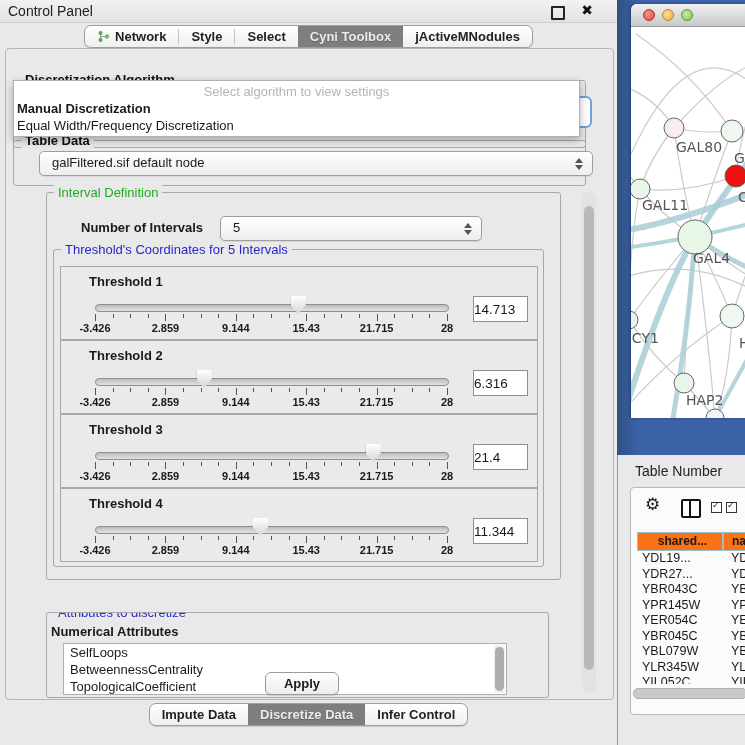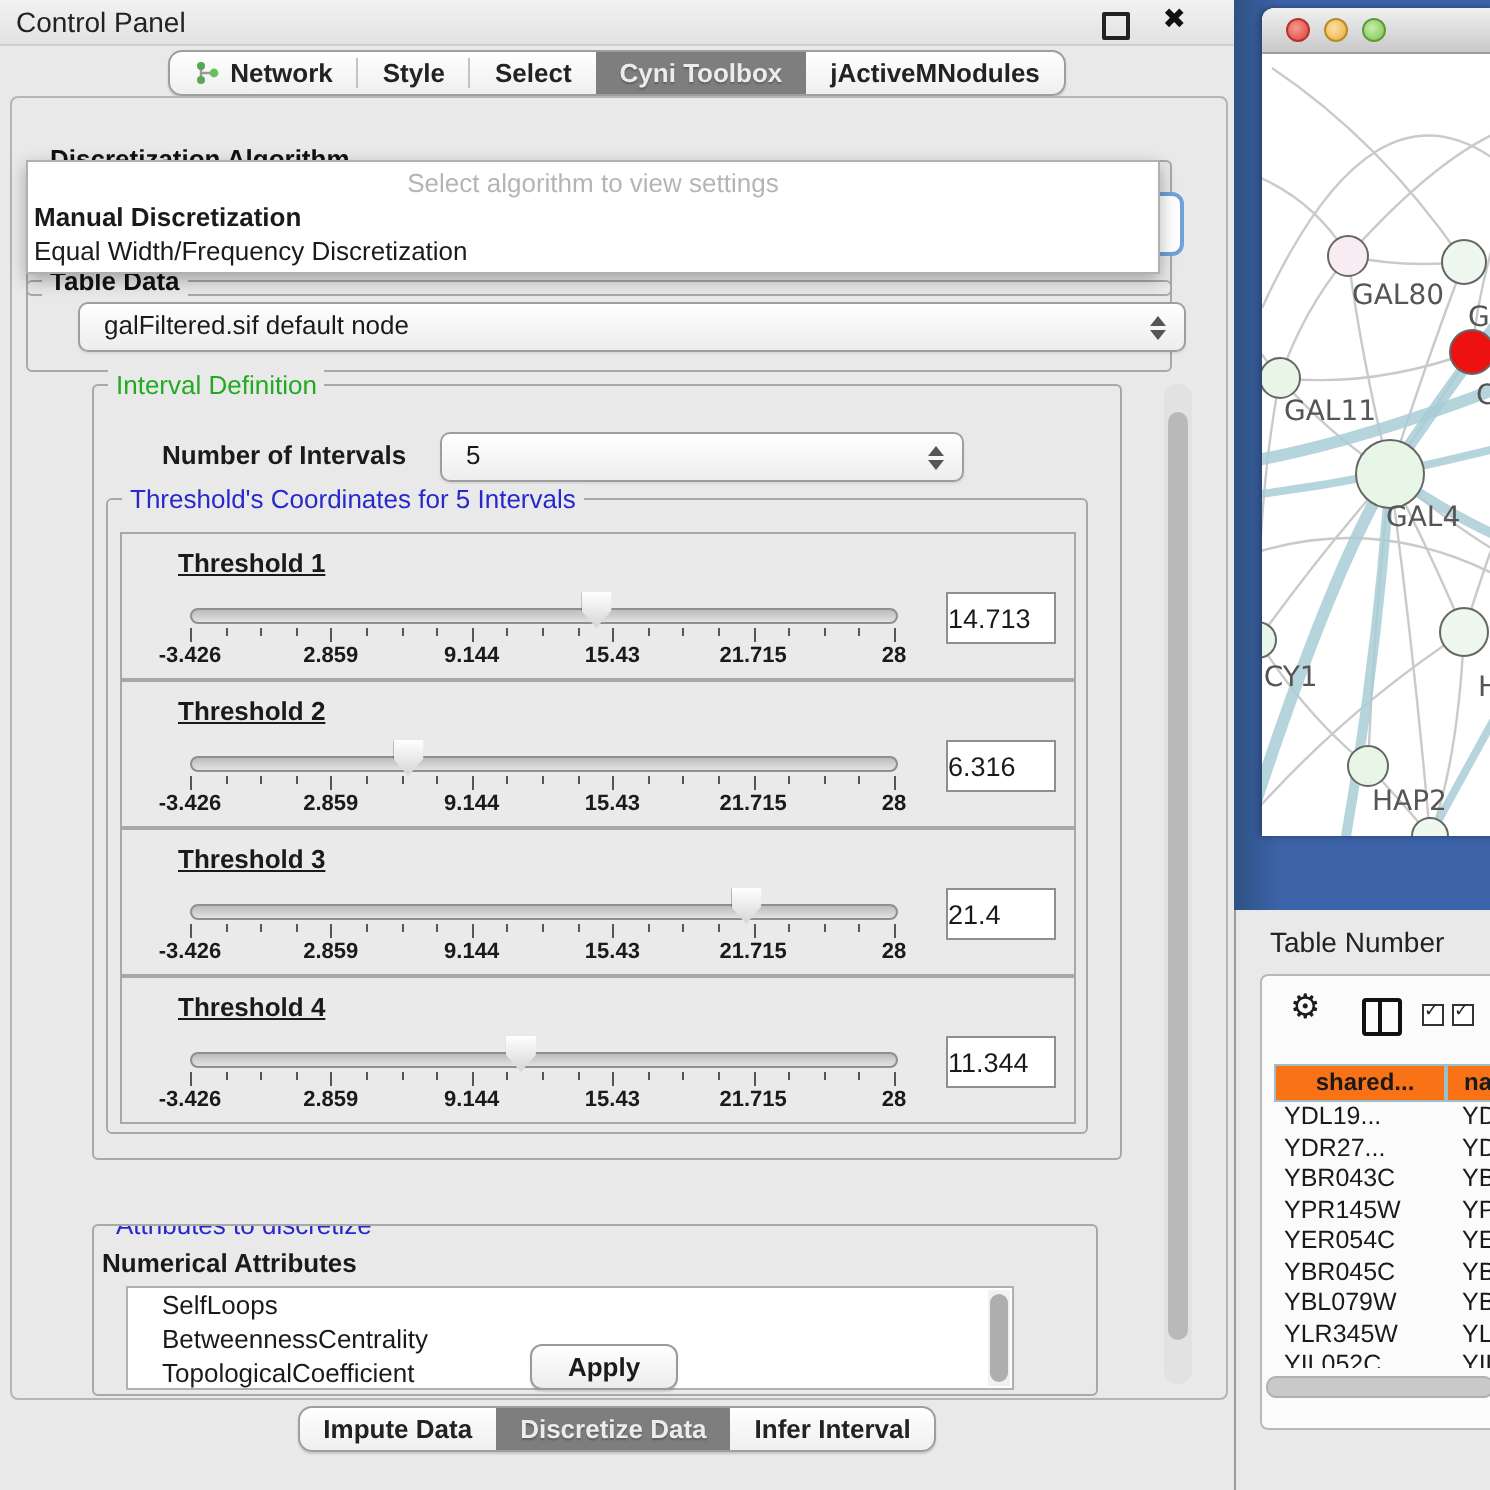--- a/index.html
+++ b/index.html
@@ -40,32 +40,32 @@
   .spinner:after{bottom:0;border-top:5px solid #555;}
 
   
   #algo-popup{left:13px;top:80px;width:565px;height:55px;background:#ffffff;border:1px solid #b0b0b0;box-shadow:0 3px 8px rgba(0,0,0,.3);z-index:20;}
   #popup-hint{top:3px;left:0;width:100%;text-align:center;color:#b5b5b5;font-size:13px;}
   .popup-option{position:absolute;left:3px;font-size:13px;white-space:nowrap;}
   #focus-combo{left:552px;top:96px;width:36px;height:28px;border:2px solid #72a0d8;border-radius:6px;background:#fff;z-index:5;}
 
   
   .tbox{position:absolute;left:6px;width:476px;height:72px;border:1px solid #a8a8a8;background:#eaeaea;}
-  .tbox .tlabel{position:absolute;left:28px;top:7px;font-size:13px;font-weight:bold;text-decoration:underline;}
+  .tbox .tlabel{position:absolute;left:28px;top:7px;font-size:13px;font-weight:bold;}
   .track{position:absolute;left:34px;top:37px;width:352px;height:6px;border:1px solid #8f8f8f;border-radius:4px;background:linear-gradient(#bcbcbc,#e2e2e2);}
   .thumb{position:absolute;top:29px;width:15px;height:18px;background:linear-gradient(#ffffff,#d5d5d5);
          clip-path:polygon(0 0,100% 0,100% 52%,50% 100%,0 52%);filter:drop-shadow(0 0 1px rgba(0,0,0,.65));}
   .tick{position:absolute;width:1px;background:#555;}
   .ticklabel{position:absolute;top:55px;transform:translateX(-50%);font-size:11px;font-weight:bold;color:#1a1a1a;}
   .valuebox{position:absolute;left:412px;top:29px;width:55px;height:26px;background:#fff;border:1px solid #8f8f8f;
             font-size:13.5px;line-height:26px;text-align:left;padding-right:6px;box-sizing:border-box;}
 
   
   #attr-list{position:absolute;left:16px;top:30px;width:442px;height:50px;background:#fff;border:1px solid #b0b0b0;overflow:hidden;}
-  .attr-item{font-size:13px;line-height:17px;padding-left:17px;white-space:nowrap;}
+  .attr-item{font-size:13px;line-height:17px;padding-left:6px;white-space:nowrap;}
   #attr-scrollbar{position:absolute;right:1px;top:1px;width:11px;height:48px;background:#f1f1f1;}
   #attr-thumb{position:absolute;left:1px;top:2px;width:9px;height:44px;background:#aeaeae;border-radius:5px;}
 
   #main-scrollbar{left:582px;top:192px;width:14px;height:500px;background:#e2e2e2;border-radius:7px;}
   #main-thumb{left:2px;top:14px;width:10px;height:464px;background:#b9b9b9;border-radius:5px;position:absolute;}
 
   #apply-btn{left:265px;top:672px;width:72px;height:21px;background:linear-gradient(#ffffff,#ececec);border:1px solid #9a9a9a;
              border-radius:6px;font-size:13px;font-weight:bold;text-align:center;line-height:21px;box-shadow:0 1px 1px rgba(0,0,0,.12);}
 
   
@@ -326,21 +326,21 @@
 
   <div id="bottom-tabs" class="abs tabstrip">
       <div class="tabgroup">
         <div class="tab">
           <span>Impute Data</span>
         </div>
         <div class="tab selected">
           <span>Discretize Data</span>
         </div>
         <div class="tab">
-          <span>Infer Interval</span>
+          <span>Infer Control</span>
         </div>
       </div>
     </div>
 </div>
 
 <div id="blue-backdrop" class="abs"></div>
 
 <div id="net-window" class="abs">
   <div id="net-titlebar" class="abs">
     <div id="light-red" class="light"></div>

